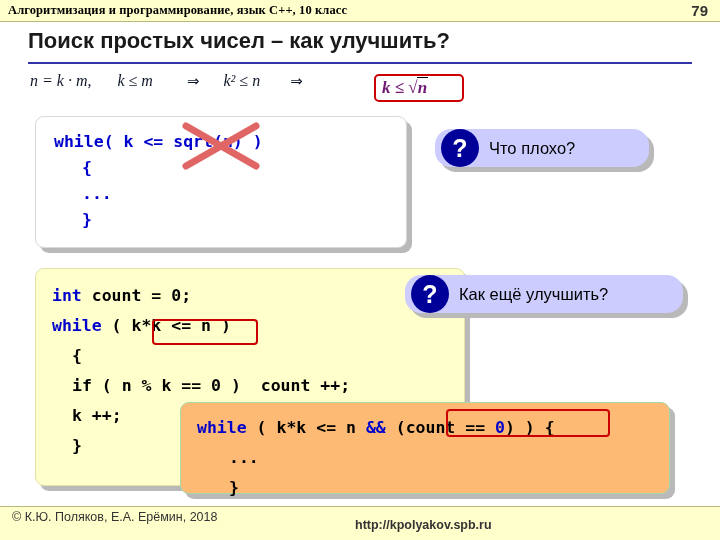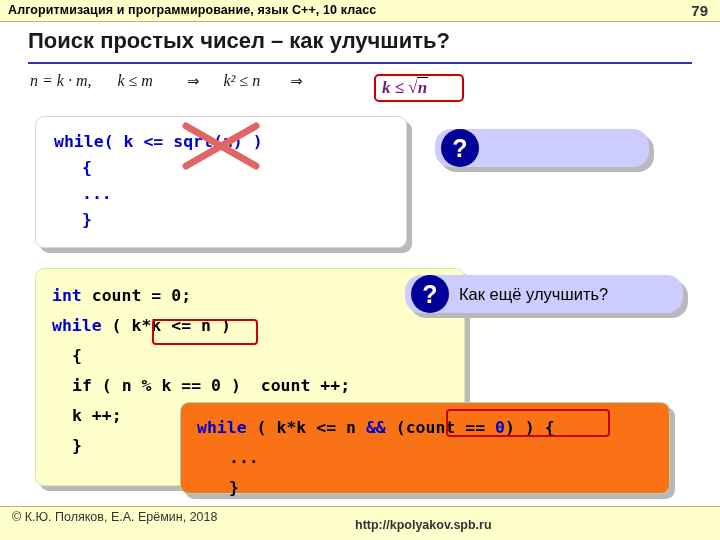--- a/index.html
+++ b/index.html
@@ -25,21 +25,21 @@
     border-bottom: 1px solid #b8b87a;
     box-sizing: border-box;
   }
   #header-title {
     position: absolute;
     left: 8px;
     top: 3px;
     font-size: 12.5px;
     font-weight: bold;
     color: #000000;
-    font-family: Liberation Sans, sans-serif;
+    font-family: Liberation Serif, serif;
     letter-spacing: 0.1px;
   }
   #slide-number {
     position: absolute;
     right: 12px;
     top: 2px;
     font-size: 15px;
     font-weight: bold;
     color: #333333;
   }
@@ -164,21 +164,21 @@
     border-radius: 4px;
     box-sizing: border-box;
     z-index: 3;
   }
 
   
   #code3-shadow { left: 185px; top: 407px; width: 490px; height: 92px; }
   #code3 {
     left: 180px; top: 402px;
     width: 490px; height: 92px;
-    background: #f97316;
+    background: #fdba74;
     border: 1px solid #a9d8a9;
     z-index: 2;
     padding: 10px 0 0 16px;
     font-size: 16.5px;
     line-height: 30px;
     color: #000000;
   }
   #cond-box2 {
     position: absolute;
     left: 446px; top: 409px;
@@ -290,20 +290,21 @@
   <div class="nowrap" style="padding-left:28px">}</div>
 </div>
 <svg id="cross" viewBox="0 0 78 48">
   <line x1="4" y1="4" x2="74" y2="44" stroke="#e06666" stroke-width="7" stroke-linecap="round"></line>
   <line x1="74" y1="4" x2="4" y2="44" stroke="#e06666" stroke-width="7" stroke-linecap="round"></line>
 </svg>
 
 <div class="callout-shadow" id="callout1-shadow"></div>
 <div class="callout" id="callout1">
   <div class="qmark">?</div>
+  <div>Что плохо?</div>
 </div>
 
 <div class="shadow" id="code2-shadow"></div>
 <div class="code-block" id="code2">
   <div class="nowrap"><span class="kw">int</span><span> count = 0;</span></div>
   <div class="nowrap"><span class="kw">while</span><span> ( k*k &lt;= n )</span></div>
   <div class="nowrap" style="padding-left:20px">{</div>
   <div class="nowrap" style="padding-left:20px">if ( n % k == 0 )  count ++;</div>
   <div class="nowrap" style="padding-left:20px">k ++;</div>
   <div class="nowrap" style="padding-left:20px">}</div>

